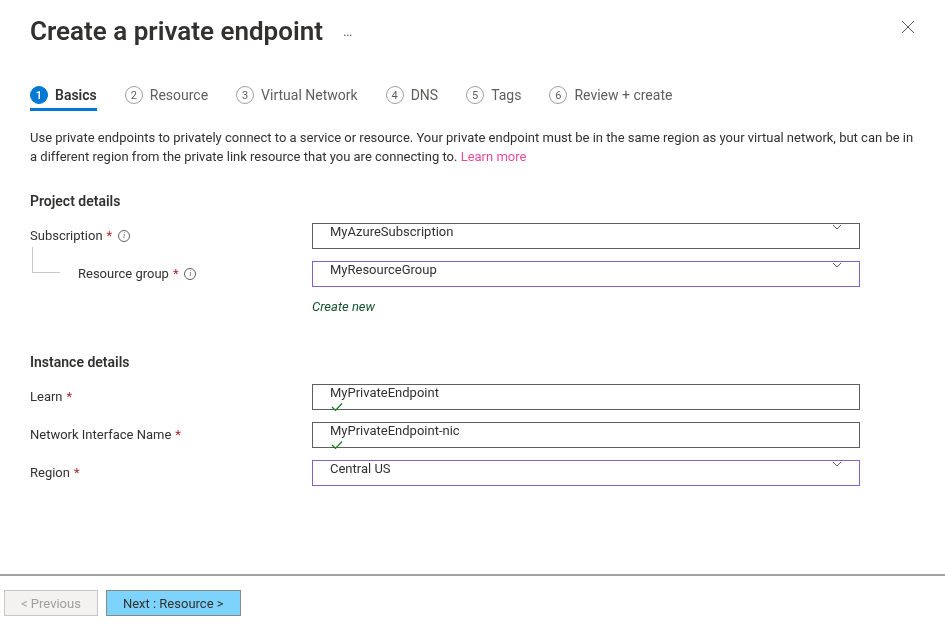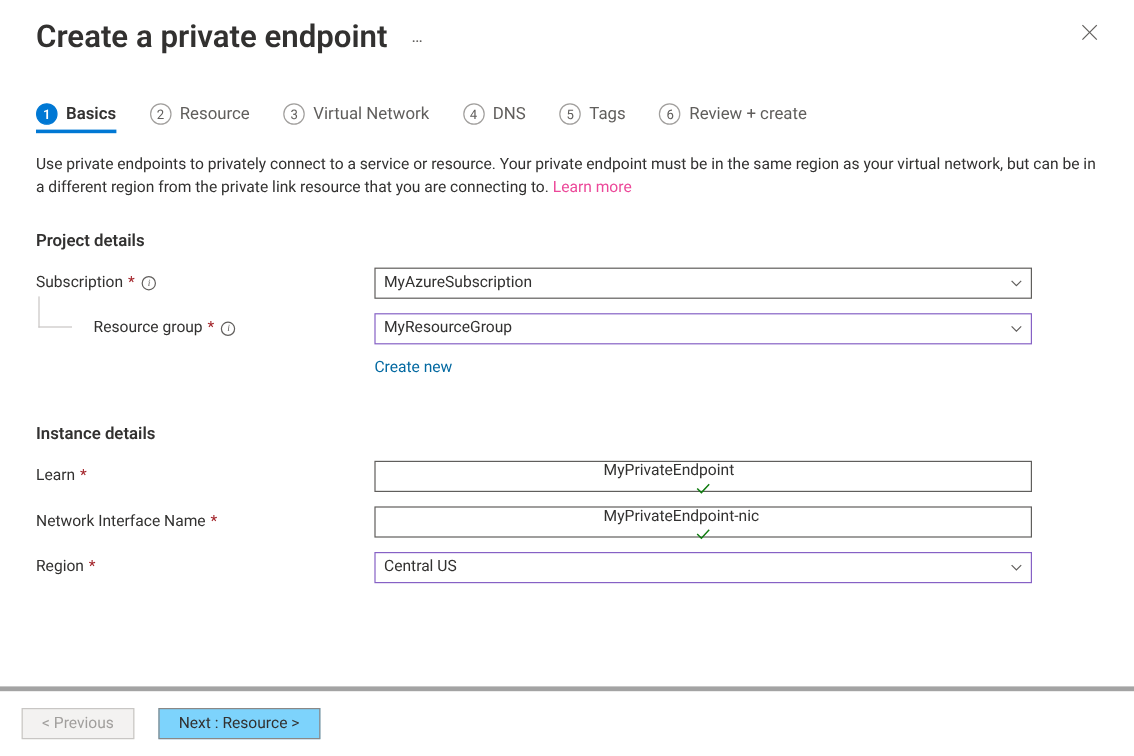--- a/index.html
+++ b/index.html
@@ -153,27 +153,26 @@
       margin-left: 2px;
     }
     .form-control {
       flex: 1;
       max-width: 548px;
     }
     .select-box, .text-box {
       width: 100%;
       height: 26px;
       border: 1px solid #605e5c;
-      padding: 0 7px;
+      padding: 0 17px;
       font-size: 13px;
       font-family: inherit;
       color: #323130;
       background: #ffffff;
       display: flex;
-      align-items: center;
       justify-content: space-between;
       position: relative;
     }
     .select-box.purple {
       border-color: #8661c5;
     }
     .text-box.validated {
       border-color: #605e5c;
       flex-direction: column;
     }
@@ -191,36 +190,37 @@
       width: 14px;
       height: 14px;
       display: block;
     }
     .sub-link {
       margin-left: 282px;
       margin-top: 2px;
       margin-bottom: 20px;
     }
     .sub-link a {
-      color: #0369a1;
+      color: #14532d;
       text-decoration: none;
       font-size: 13px;
+      font-style: italic;
     }
     .section-spacer {
       height: 20px;
     }
     .footer {
       position: absolute;
       bottom: 0;
       left: 0;
       right: 0;
-      padding: 14px 18px;
-      border-top: 4px solid #a3a3a3;
-      display: flex;
-      gap: 20px;
+      padding: 14px 4px;
+      border-top: 2px solid #a3a3a3;
+      display: flex;
+      gap: 8px;
     }
     .btn {
       height: 26px;
       padding: 0 16px;
       font-size: 13px;
       font-family: inherit;
       border: 1px solid #8a8886;
       background: #7dd3fc;
       cursor: pointer;
       display: inline-flex;

